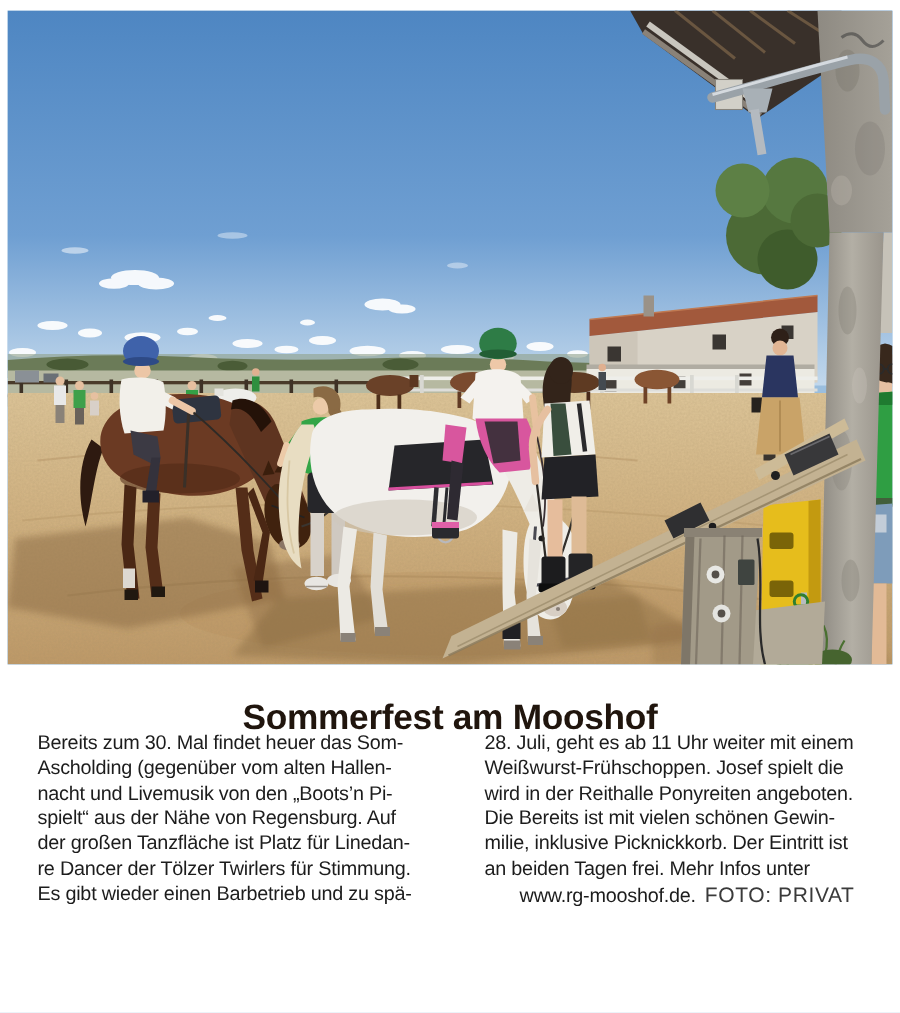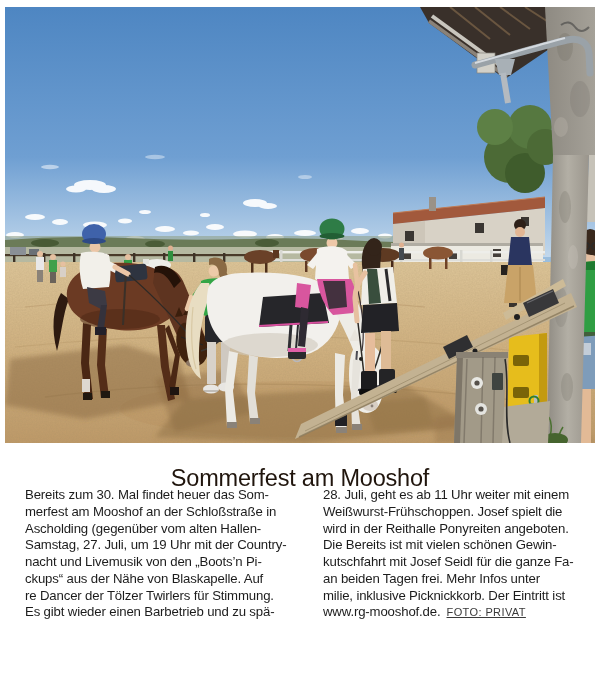--- a/index.html
+++ b/index.html
@@ -1,26 +1,26 @@
 <!DOCTYPE html>
 <html><head>
 <meta charset="utf-8">
 <style>
   html,body{margin:0;padding:0;background:#ffffff;}
   .page{position:relative;width:600px;height:675px;background:#ffffff;overflow:hidden;
         font-family:"Liberation Sans",sans-serif;}
   .photo{position:absolute;left:5px;top:7px;width:590px;height:436px;overflow:hidden;background:#9abede;}
   .photo svg{display:block;}
   .headline{position:absolute;left:0;top:449px;width:600px;text-align:center;
-            font-size:23.5px;font-weight:400;letter-spacing:-0.2px;color:#20150d;}
+            font-size:23.5px;font-weight:700;letter-spacing:-0.2px;color:#20150d;}
   .columns{position:absolute;left:7px;top:487px;width:586px;display:flex;gap:10px;}
   .col{width:288px;}
   .line{white-space:nowrap;font-size:13.2px;line-height:16.75px;letter-spacing:-0.15px;color:#1c1c1c;margin-left:18px;}
-  .lastrow{display:flex;justify-content:flex-start;align-items:baseline;}
-  .credit{font-size:11px;letter-spacing:0.4px;color:#3a3a3a;white-space:nowrap;padding-left:6px;text-decoration:underline;}
+  .lastrow{display:flex;justify-content:center;align-items:baseline;}
+  .credit{font-size:14px;letter-spacing:0.4px;color:#3a3a3a;white-space:nowrap;padding-left:6px;}
 </style>
 </head>
 <body>
 
 <div class="page">
 
   <div class="photo">
     <svg width="590" height="436" viewBox="0 0 590 436" xmlns="http://www.w3.org/2000/svg">
       <defs>
         <linearGradient id="skyG" x1="0" y1="0" x2="0" y2="1">
@@ -441,37 +441,35 @@
         <path d="M500,352 C505,380 498,410 505,436" stroke="#2a2a2a" stroke-width="1.5" fill="none"></path>
       </g>
     </svg>
   </div>
 
   <h1 class="headline">Sommerfest am Mooshof</h1>
 
   <div class="columns">
     <div class="col">
         <div class="line">Bereits zum 30. Mal findet heuer das Som-</div>
-        <div class="line">merfest am Mooshof an der Schloßstraße in</div>
         <div class="line">Ascholding (gegenüber vom alten Hallen-</div>
-        <div class="line">Samstag, 27. Juli, um 19 Uhr mit der Country-</div>
         <div class="line">nacht und Livemusik von den „Boots’n Pi-</div>
-        <div class="line">ckups“ aus der Nähe von Blaskapelle. Auf</div>
+        <div class="line">spielt“ aus der Nähe von Regensburg. Auf</div>
+        <div class="line">der großen Tanzfläche ist Platz für Linedan-</div>
         <div class="line">re Dancer der Tölzer Twirlers für Stimmung.</div>
         <div class="line">Es gibt wieder einen Barbetrieb und zu spä-</div>
       </div>
     <div class="col">
       <div>
           <div class="line">28. Juli, geht es ab 11 Uhr weiter mit einem</div>
           <div class="line">Weißwurst-Frühschoppen. Josef spielt die</div>
           <div class="line">wird in der Reithalle Ponyreiten angeboten.</div>
           <div class="line">Die Bereits ist mit vielen schönen Gewin-</div>
-          <div class="line">kutschfahrt mit Josef Seidl für die ganze Fa-</div>
+          <div class="line">milie, inklusive Picknickkorb. Der Eintritt ist</div>
           <div class="line">an beiden Tagen frei. Mehr Infos unter</div>
-          <div class="line">milie, inklusive Picknickkorb. Der Eintritt ist</div>
         </div>
       <div class="line lastrow">
         <span>www.rg-mooshof.de.</span>
         <span class="credit">FOTO: PRIVAT</span>
       </div>
     </div>
   </div>
 
 </div>
 

